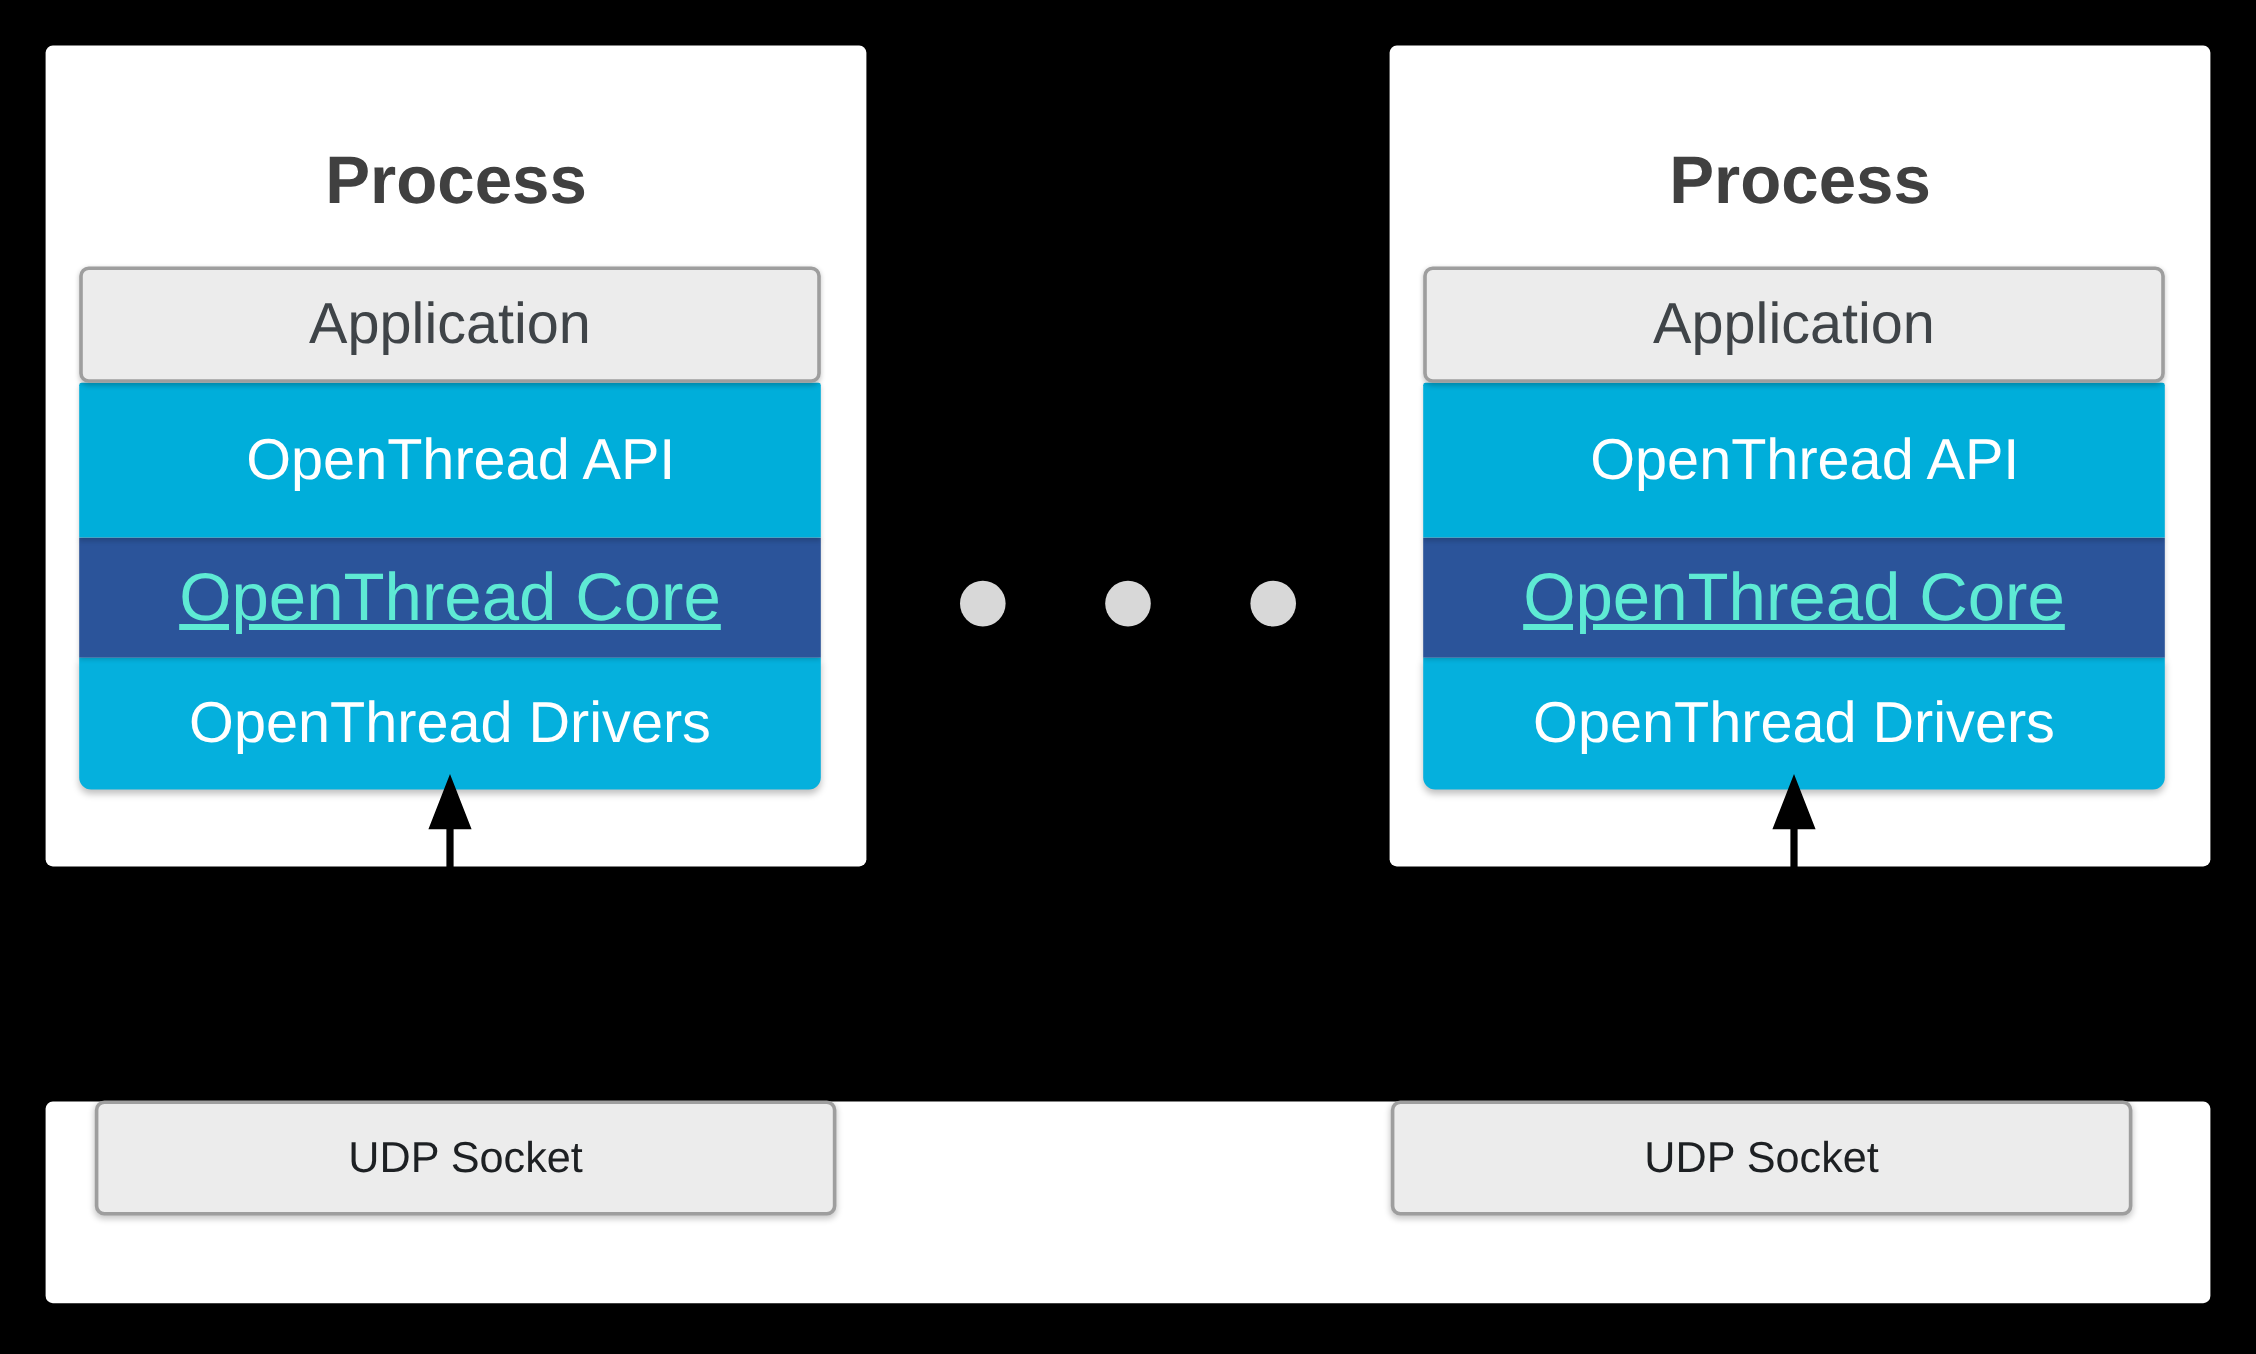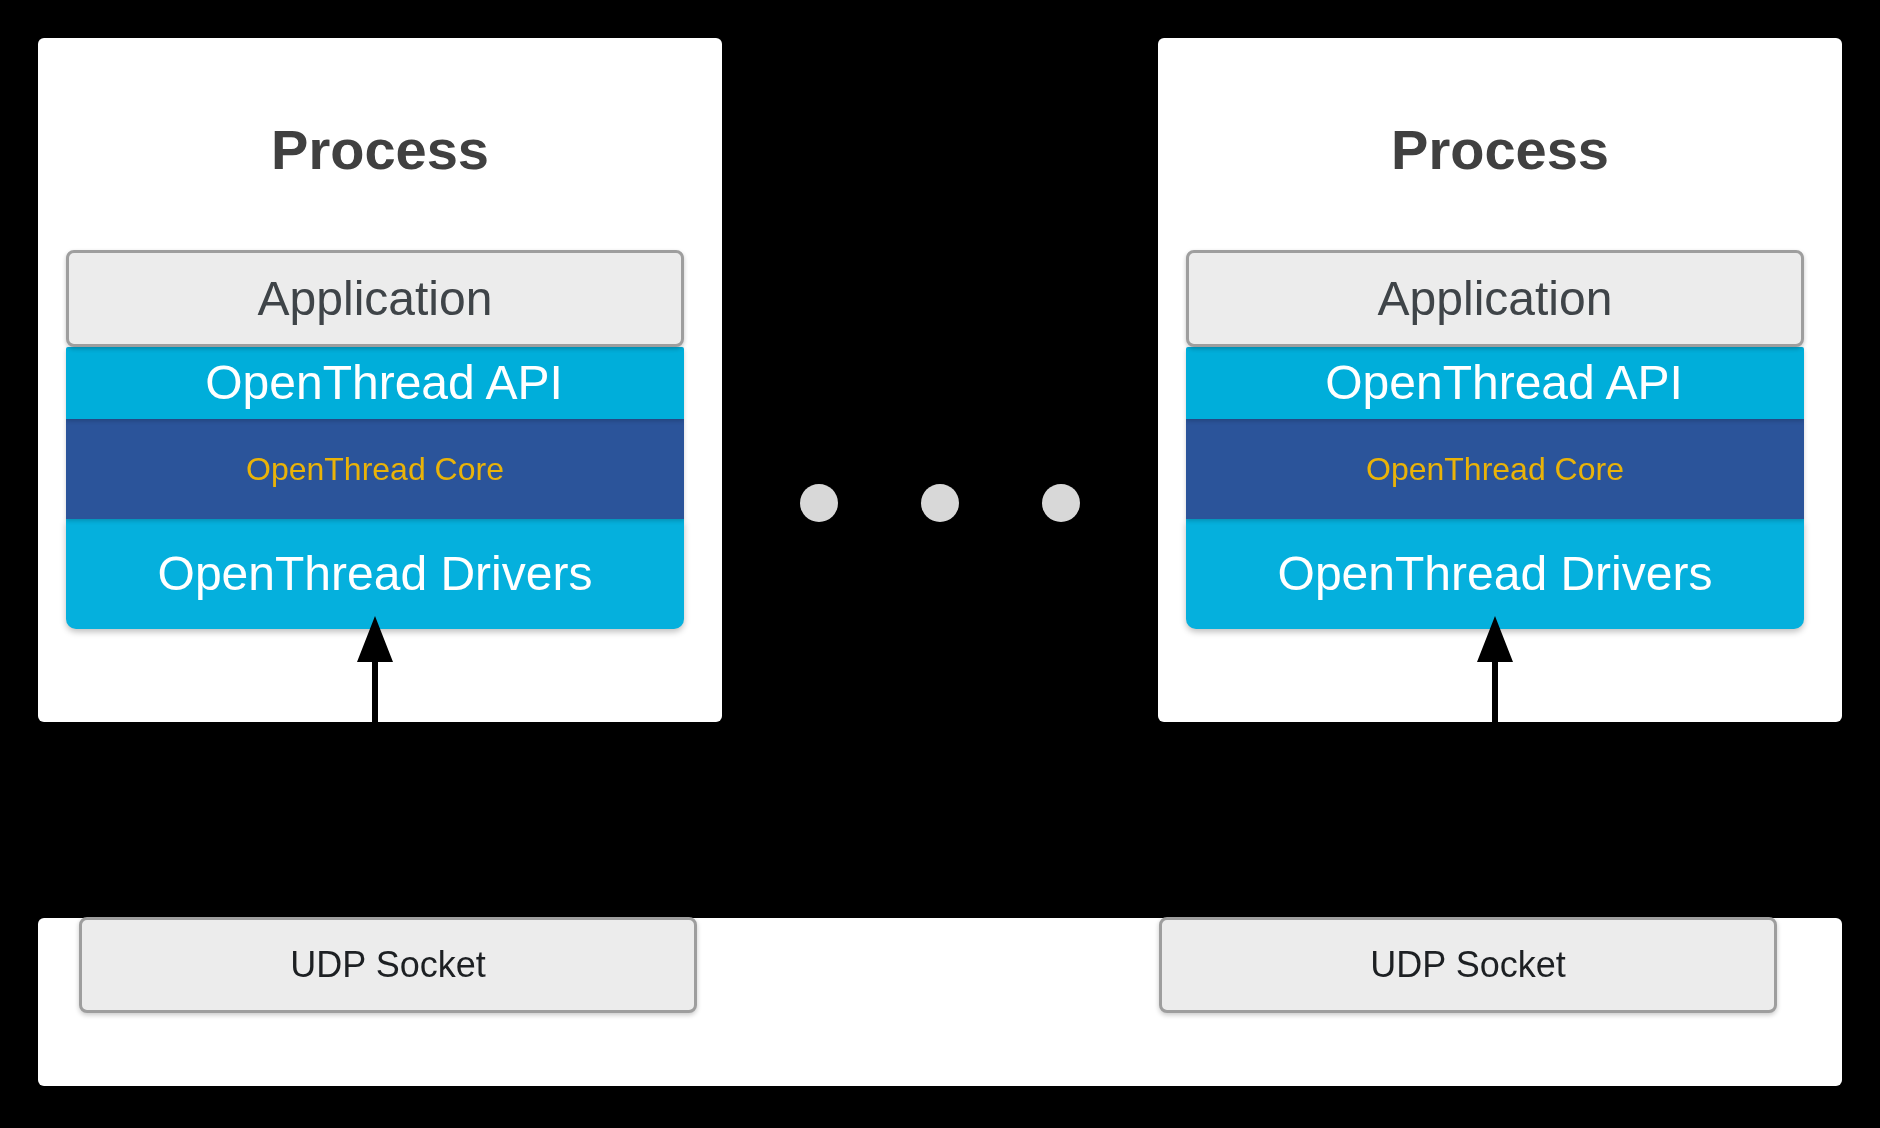--- a/index.html
+++ b/index.html
@@ -39,21 +39,20 @@
     letter-spacing: 0px;
     line-height: 1;
   }
 
   
   .stack {
     position: absolute;
     left: 28px;
     top: 184px;
     width: 618px;
-    margin-top: 28px;
   }
   .layer {
     position: relative;
     box-sizing: border-box;
     text-align: center;
     line-height: 1;
     display: flex;
     align-items: center;
     justify-content: center;
   }
@@ -61,36 +60,37 @@
     height: 97px;
     background: #ececec;
     border: 3px solid #9e9e9e;
     border-radius: 8px;
     color: #3f4448;
     font-size: 48px;
     box-shadow: 0 2px 4px rgba(0,0,0,0.22);
     z-index: 4;
   }
   .layer-api {
-    height: 72px;
+    height: 129px;
     background: #00aeda;
     color: #ffffff;
     font-size: 48px;
     border-radius: 2px 2px 0 0;
     box-shadow: 0 2px 4px rgba(0,0,0,0.18);
     z-index: 3;
     padding-left: 18px;
   }
   .layer-core {
     height: 100px;
     background: #2b549a;
-    color: #eab308;
-    font-size: 32px;
+    color: #5eead4;
+    font-size: 56px;
     box-shadow: 0 2px 4px rgba(0,0,0,0.18);
     z-index: 2;
+    text-decoration: underline;
   }
   .layer-drivers {
     height: 110px;
     background: #05b0dd;
     color: #ffffff;
     font-size: 48px;
     border-radius: 0 0 10px 10px;
     box-shadow: 0 3px 6px rgba(0,0,0,0.25);
     z-index: 1;
     text-align: right;

